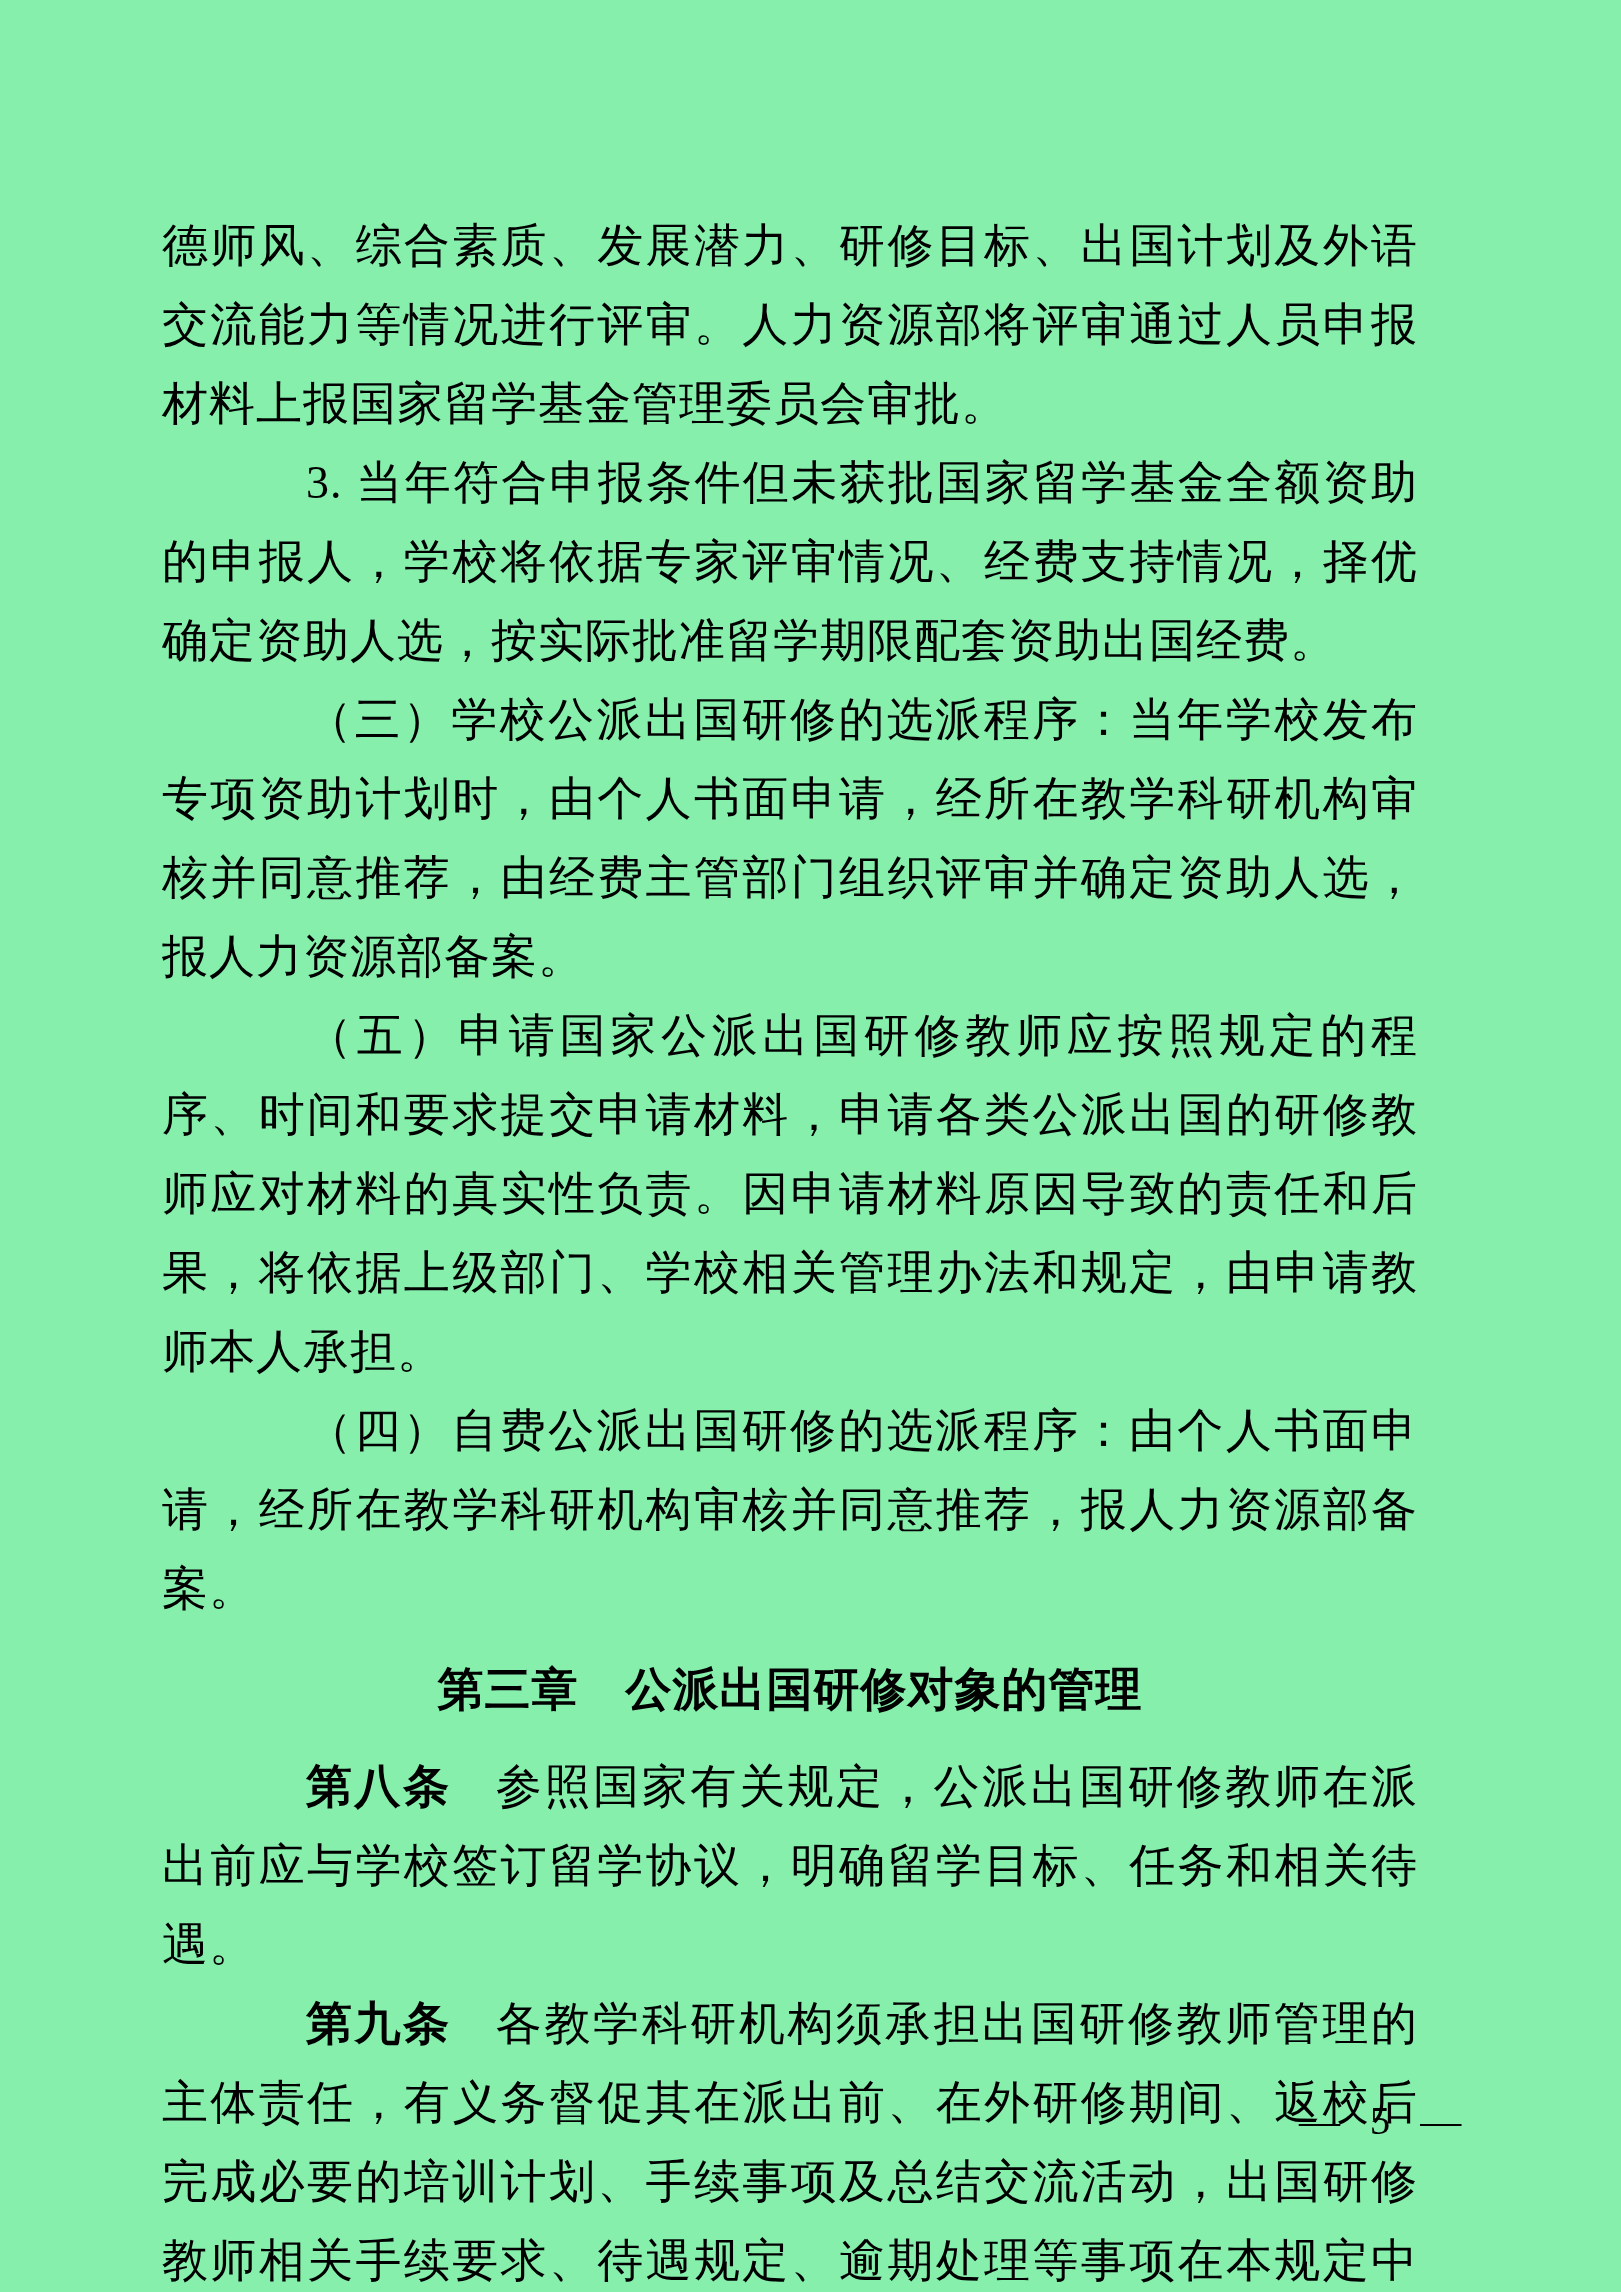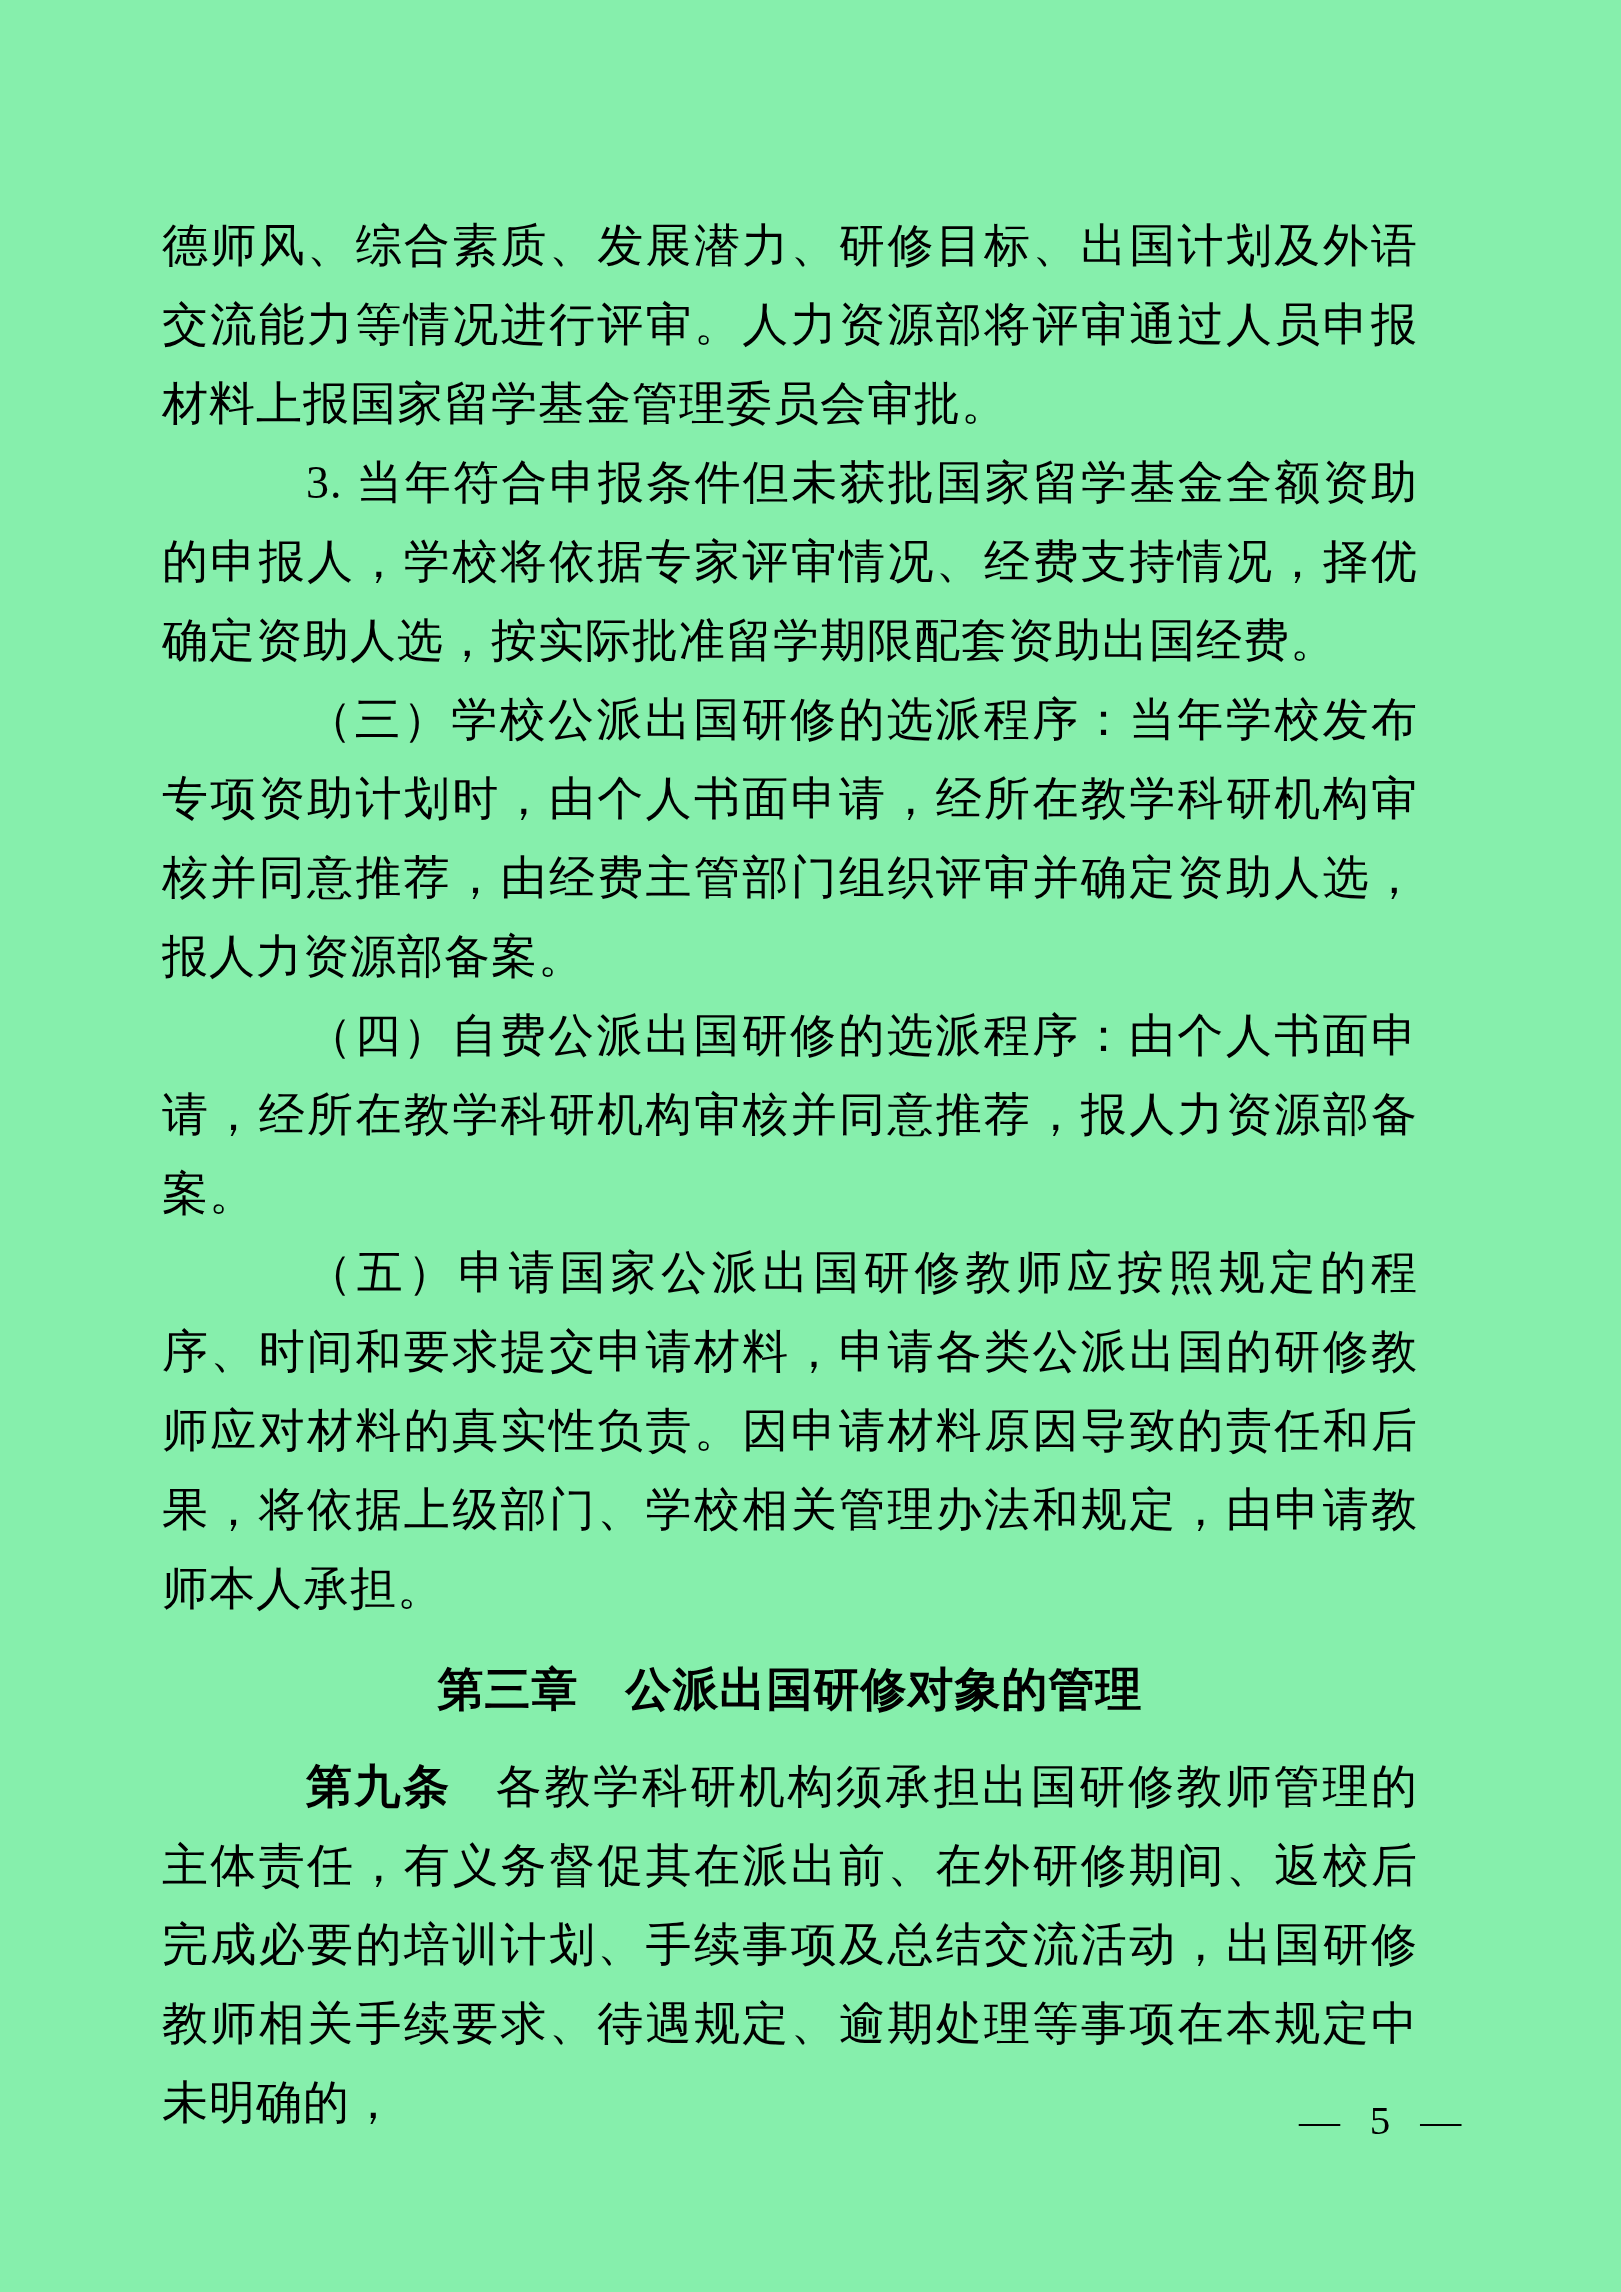--- a/index.html
+++ b/index.html
@@ -62,26 +62,29 @@
 <div class="page">
 
   <div class="body-text">
 
     <p>德师风、综合素质、发展潜力、研修目标、出国计划及外语交流能力等情况进行评审。人力资源部将评审通过人员申报材料上报国家留学基金管理委员会审批。</p>
 
     <p class="indent">3. 当年符合申报条件但未获批国家留学基金全额资助的申报人，学校将依据专家评审情况、经费支持情况，择优确定资助人选，按实际批准留学期限配套资助出国经费。</p>
 
     <p class="indent">（三）学校公派出国研修的选派程序：当年学校发布专项资助计划时，由个人书面申请，经所在教学科研机构审核并同意推荐，由经费主管部门组织评审并确定资助人选，报人力资源部备案。</p>
 
+    <p class="indent">（五）申请国家公派出国研修教师应按照规定的程序、时间和要求提交申请材料，申请各类公派出国的研修教师应对材料的真实性负责。因申请材料原因导致的责任和后果，将依据上级部门、学校相关管理办法和规定，由申请教师本人承担。</p>
+
     <p class="indent">（四）自费公派出国研修的选派程序：由个人书面申请，经所在教学科研机构审核并同意推荐，报人力资源部备案。</p>
-
-    <p class="indent">（五）申请国家公派出国研修教师应按照规定的程序、时间和要求提交申请材料，申请各类公派出国的研修教师应对材料的真实性负责。因申请材料原因导致的责任和后果，将依据上级部门、学校相关管理办法和规定，由申请教师本人承担。</p>
 
     <p class="chapter-heading">第三章　公派出国研修对象的管理</p>
 
+    <p class="indent">
+      <span class="article-term">第八条</span><span>参照国家有关规定，公派出国研修教师在派出前应与学校签订留学协议，明确留学目标、任务和相关待遇。</span>
+    </p>
 
     <p class="indent">
       <span class="article-term">第九条</span><span>各教学科研机构须承担出国研修教师管理的主体责任，有义务督促其在派出前、在外研修期间、返校后完成必要的培训计划、手续事项及总结交流活动，出国研修教师相关手续要求、待遇规定、逾期处理等事项在本规定中未明确的，</span>
     </p>
 
   </div>
 
   <div class="page-number">— 5 —</div>
 
 </div>

